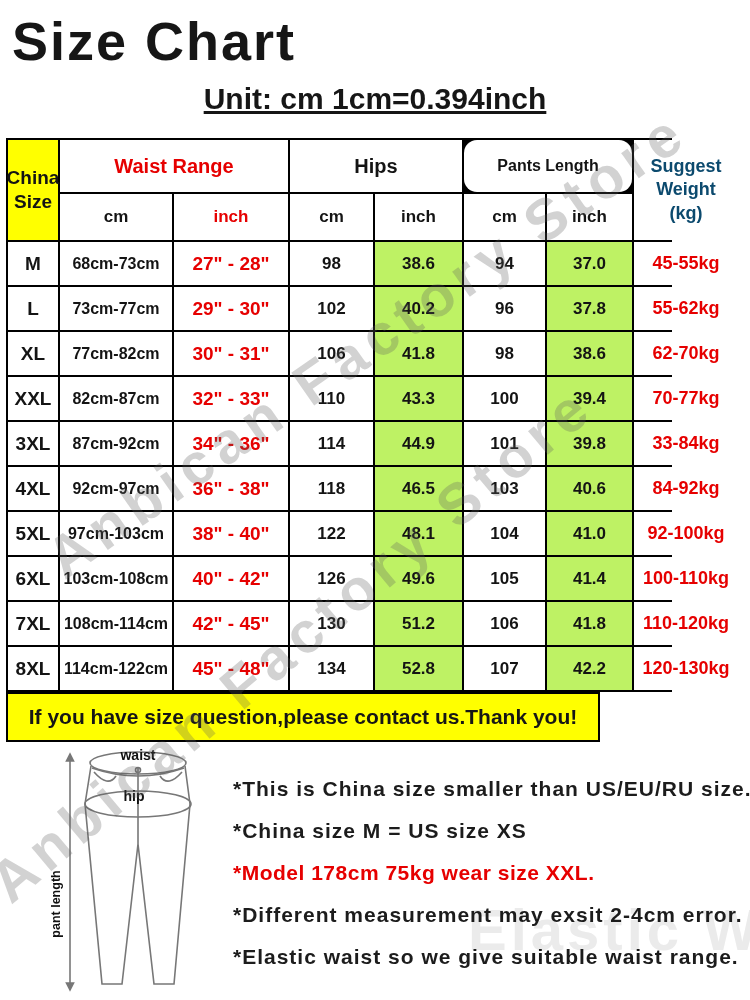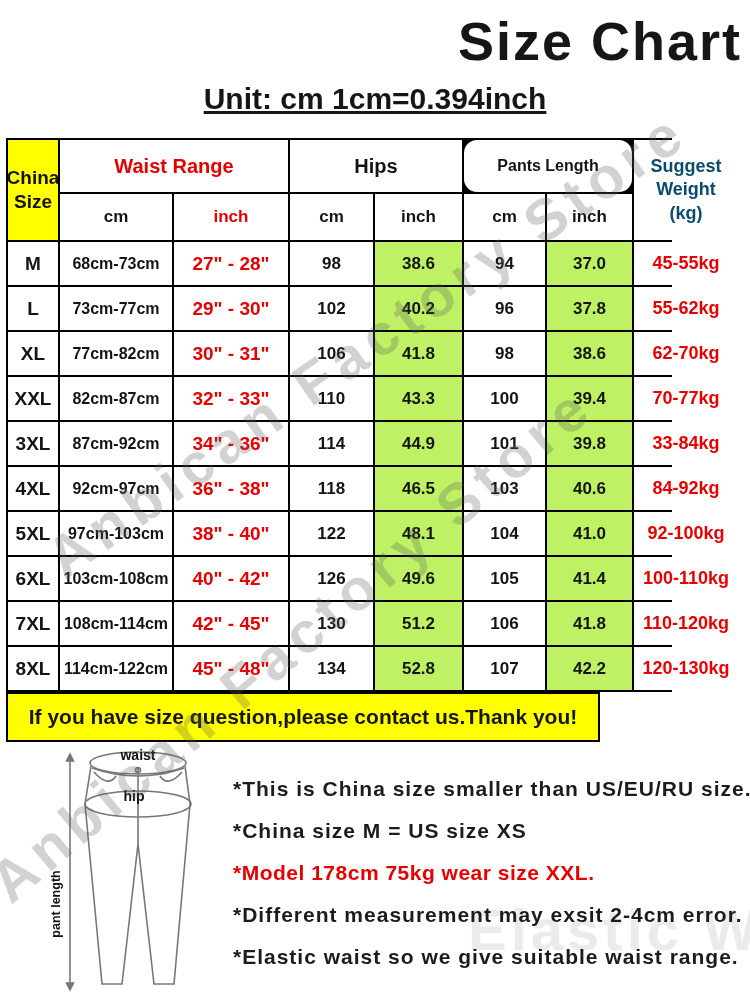--- a/index.html
+++ b/index.html
@@ -3,22 +3,22 @@
 <meta charset="utf-8">
 <style>
   * { margin:0; padding:0; box-sizing:border-box; }
   html,body { width:750px; height:1000px; }
   body {
     position:relative; width:750px; height:1000px; overflow:hidden;
     background:#ffffff; font-family:"Liberation Sans", sans-serif; color:#111;
   }
   
   .title {
-    position:absolute; top:10px; left:0; width:742px; text-align:right;
-    font-size:54px; font-weight:700; letter-spacing:2px; color:#161616;
+    position:absolute; top:10px; left:0; width:742px; text-align:left;
+    font-size:54px; font-weight:700; letter-spacing:2px; color:#161616;padding-left:12px;
   }
   .subtitle {
     position:absolute; top:82px; left:0; width:750px; text-align:center;
     font-size:30px; font-weight:700; color:#161616;text-decoration:underline;
   }
   
   .size-table {
     position:absolute; left:6px; top:138px; width:666px;
     display:grid;
     grid-template-columns:50px 112px 114px 83px 87px 81px 85px 104px;

